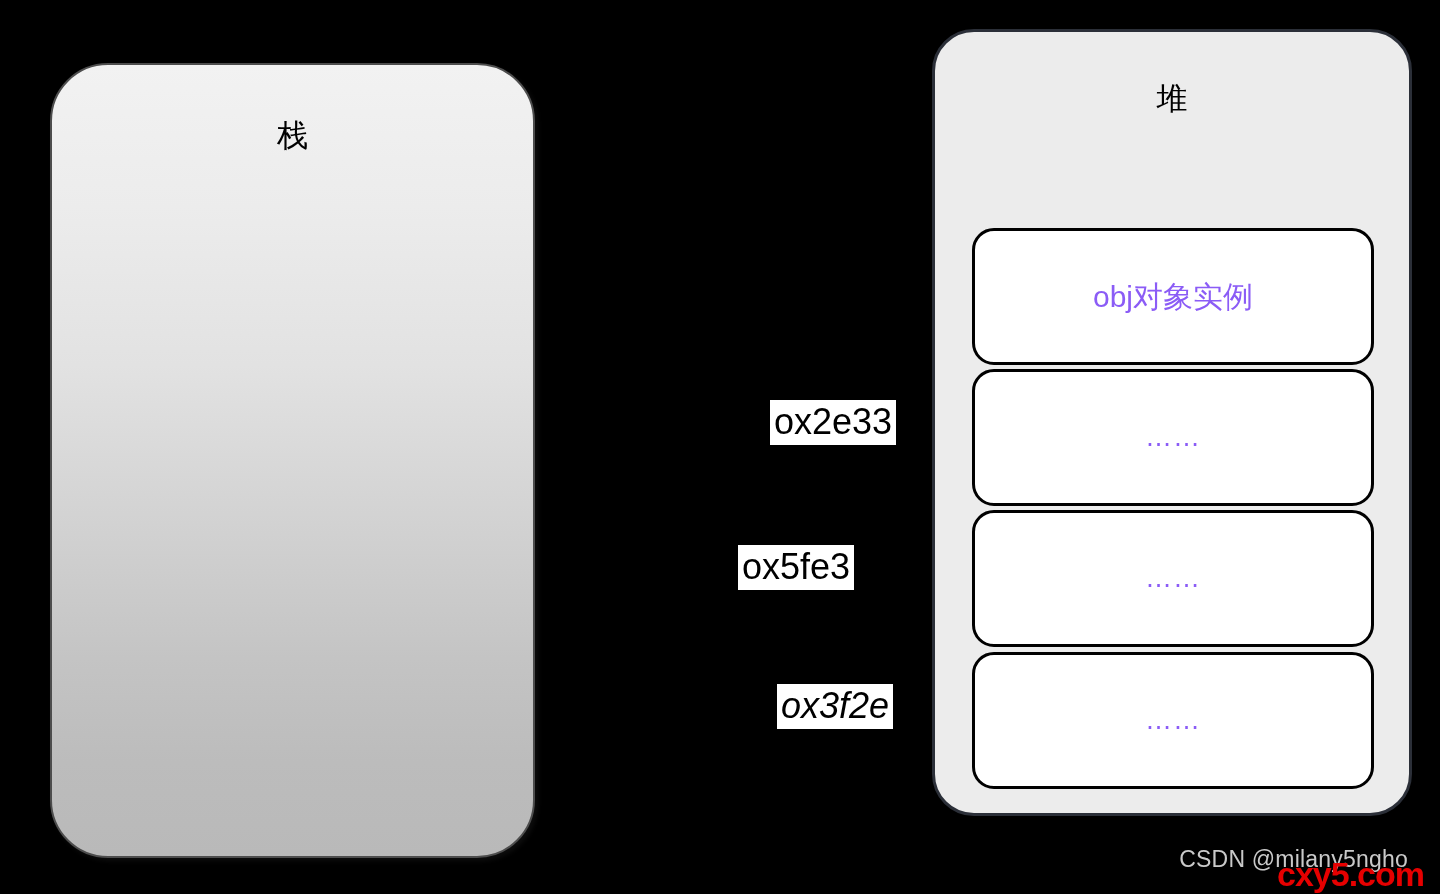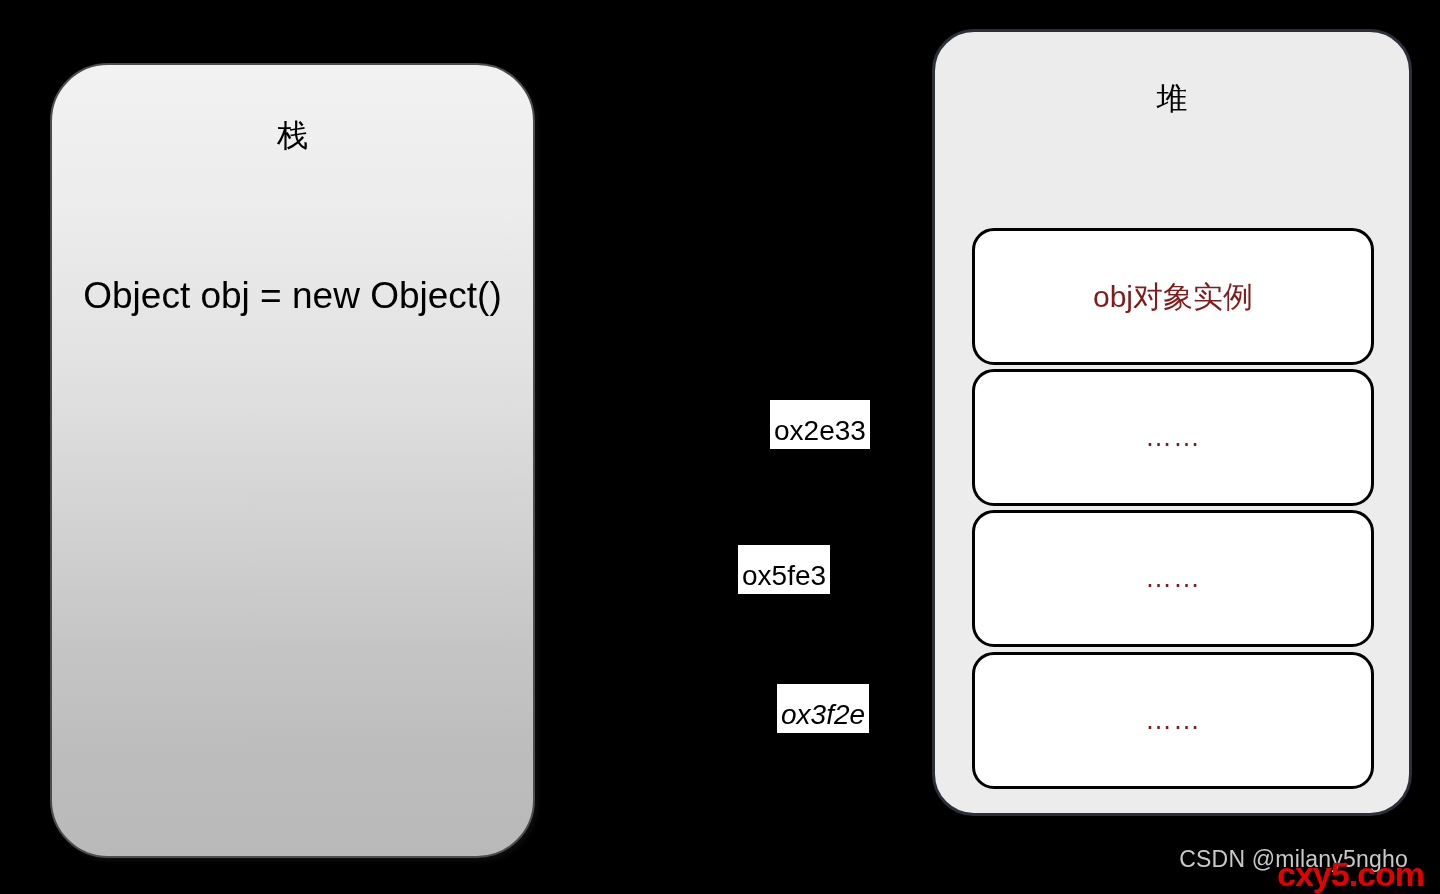--- a/index.html
+++ b/index.html
@@ -82,41 +82,41 @@
     border-radius: 22px;
     border: 3px solid #000000;
     box-sizing: border-box;
     background: #ffffff;
     display: flex;
     align-items: center;
     justify-content: center;
   }
   .heap-slot .slot-label {
     font-size: 30px;
-    color: #7f1d1d;
+    color: #8b5cf6;
     line-height: 1;
     letter-spacing: 0px;
   }
   .heap-slot .slot-label.dots {
     font-size: 27px;
     letter-spacing: 1px;
   }
   #heap-slot-0 { top: 228px; }
   #heap-slot-1 { top: 369px; }
   #heap-slot-2 { top: 510px; }
   #heap-slot-3 { top: 652px; }
 
   
   .addr-label {
     position: absolute;
     background: #ffffff;
     color: #000000;
-    font-size: 28px;
+    font-size: 36px;
     line-height: 1.12;
-    padding: 15px 4px 3px 4px;
+    padding: 2px 4px 3px 4px;
     white-space: nowrap;
   }
   #addr-0 { left: 770px; top: 400px; }
   #addr-1 { left: 738px; top: 545px; }
   #addr-2 { left: 777px; top: 684px; font-style: italic; }
 
   
   #watermark {
     position: absolute;
     right: 16px;
@@ -144,21 +144,20 @@
     letter-spacing: -1px;
   }
 </style>
 </head>
 <body>
 
 <div id="canvas">
 
   <div id="stack-box">
     <div id="stack-title">栈</div>
-    <div id="stack-expression">Object obj = new Object()</div>
   </div>
 
   <div id="heap-box">
     <div id="heap-title">堆</div>
   </div>
 
   <div class="heap-slot" id="heap-slot-0">
     <span class="slot-label">obj对象实例</span>
   </div>
   <div class="heap-slot" id="heap-slot-1">

